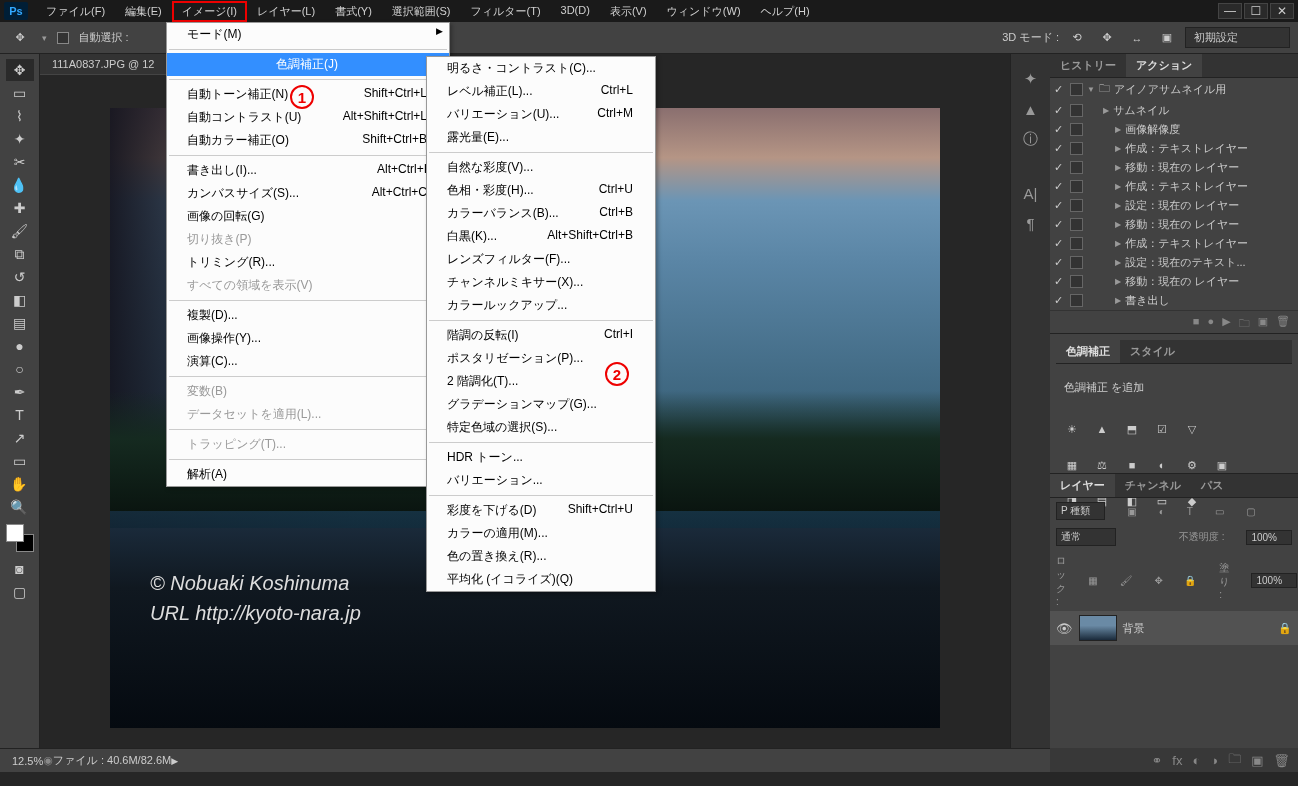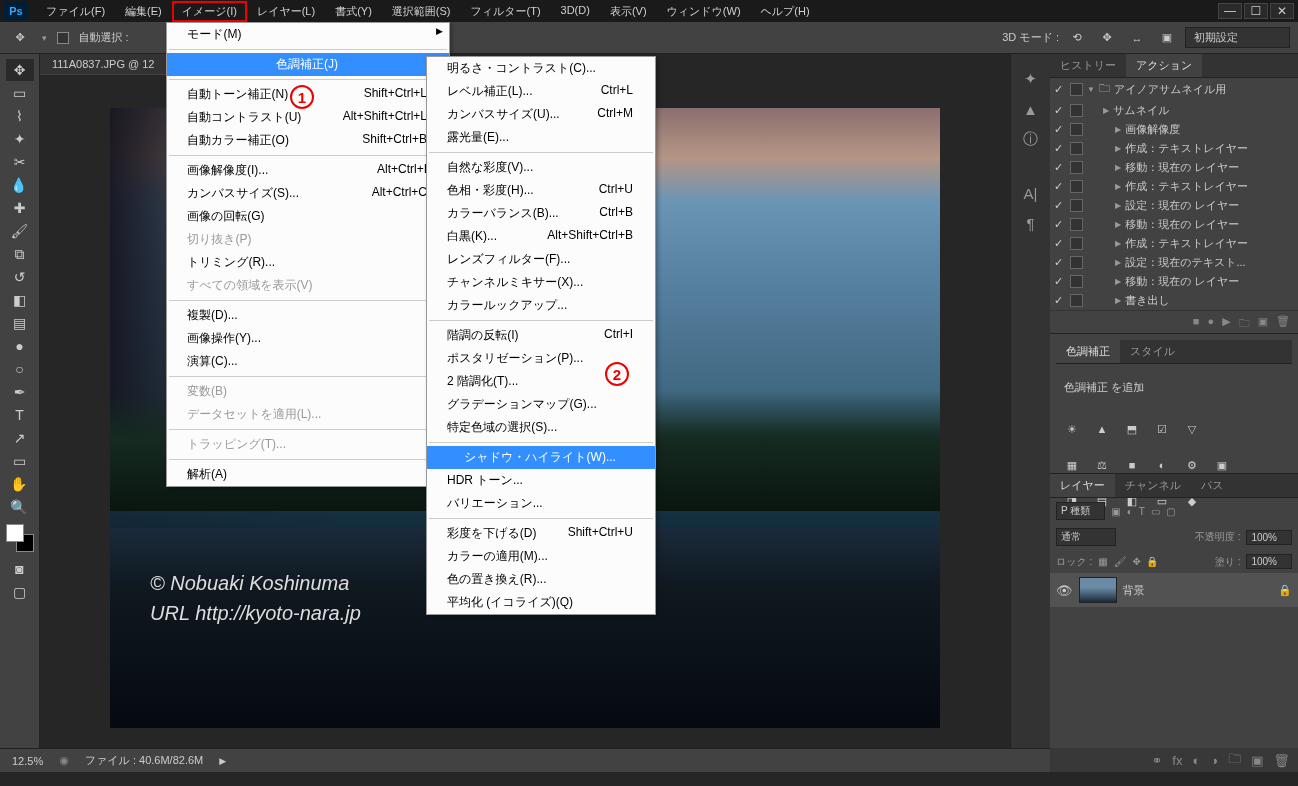--- a/index.html
+++ b/index.html
@@ -53,44 +53,44 @@
 .dd1 { top: 22px; left: 166px; width: 284px; }
 .dd2 { top: 56px; left: 426px; width: 230px; }
 
 .annot { position: absolute; width: 24px; height: 24px; border: 2px solid #e00; border-radius: 50%; color: #e00; font-weight: bold; display: flex; align-items: center; justify-content: center; font-size: 15px; z-index: 200; background: rgba(255,255,255,0); pointer-events: none;}
 
 .sidepanel { width: 40px; background: #333; border-left: 1px solid #222; padding-top: 8px;}
 .sp-icon { width: 26px; height: 26px; margin: 4px auto; display: flex; align-items: center; justify-content: center; color: #999; cursor: pointer; font-size: 15px; }
 
 .right-panels { width: 248px; background: #424242; display: flex; flex-direction: column;}
 .panel-tabs { display: flex; background: #333; border-bottom: 1px solid #222; font-size: 11px;}
-.ptab { padding: 4px 10px; cursor: pointer; color: #999;}
+.ptab { padding: 4px 10px; cursor: pointer; color: #999; font-weight: bold;}
 .ptab.active { background: #424242; color: #ddd;}
 .panel-body { flex: 1; overflow: hidden; font-size: 11px;}
 
 .actions-panel { height: 280px; border-bottom: 1px solid #222;}
 .action-row { display: flex; align-items: center; padding: 2px 4px; gap: 4px; color: #ccc;}
 .action-row .chk { color: #ccc; font-size: 11px; width: 12px;}
 .action-row .box { width: 13px; height: 13px; border: 1px solid #666; background: #333;}
 .action-row .tri { font-size: 8px; color: #999; cursor: pointer;}
 .action-row .lbl { flex: 1; overflow: hidden; text-overflow: ellipsis; white-space: nowrap;}
 .action-btnrow { display: flex; justify-content: flex-end; gap: 8px; padding: 4px 8px; border-top: 1px solid #333; color: #888;}
 
 .adj-panel { height: 140px; border-bottom: 1px solid #222; padding: 6px;}
 .adj-icons { display: flex; flex-wrap: wrap; gap: 6px; padding: 8px 4px;}
 .adj-icon { width: 24px; height: 20px; display: flex; align-items: center; justify-content: center; color: #ccc; cursor: pointer;}
 
 .layers-panel { flex: 1;}
-.layer-ctrl { display: flex; gap: 6px; padding: 4px 6px; align-items: center; font-size: 10px; color: #999;}
+.layer-ctrl { display: flex; gap: 22px; padding: 4px 6px; align-items: center; font-size: 10px; color: #999;}
 .layer-dd { background: #333; border: 1px solid #222; padding: 1px 14px 1px 4px; color: #ccc; font-size: 10px;}
 .layer-row { display: flex; align-items: center; padding: 4px 6px; gap: 6px; background: #525252;}
 .layer-thumb { width: 38px; height: 26px; background: linear-gradient(to bottom, #6a8aa5 40%, #1a2a3a); border: 1px solid #222;}
 .eye { font-size: 13px; color: #ccc;}
 
-.statusbar { height: 24px; background: #424242; border-top: 1px solid #222; display: flex; align-items: center; padding: 0 12px; gap: 16px; font-size: 11px; color: #ccc; position: absolute; bottom: 14px; left: 0; right: 0px;}
+.statusbar { height: 24px; background: #424242; border-top: 1px solid #222; display: flex; align-items: center; padding: 0 12px; font-size: 11px; color: #ccc; position: absolute; bottom: 14px; left: 0; right: 0px;}
 .btm-iconbar { position: absolute; bottom: 14px; right: 0; width: 248px; height: 24px; background: #383838; display: flex; justify-content: flex-end; gap: 10px; align-items: center; padding: 0 8px; color: #888; font-size: 13px;}
 .very-bottom { position: absolute; bottom: 0; left:0; right:0; height: 14px; background: #262626;}
 </style>
 </head>
 <body>
 
 <div class="titlebar">
   <div class="ps-logo">Ps</div>
   <div class="menubar" id="menubar">
       <div class="menu-item">ファイル(F)</div>
@@ -372,21 +372,21 @@
     <div class="dd-row">
       <span class="dd-label">自動コントラスト(U)</span>
       <span class="dd-short">Alt+Shift+Ctrl+L</span>
     </div>
     <div class="dd-row">
       <span class="dd-label">自動カラー補正(O)</span>
       <span class="dd-short">Shift+Ctrl+B</span>
     </div>
     <div class="dd-sep"></div>
     <div class="dd-row">
-      <span class="dd-label">画像解像度(I)...</span>
+      <span class="dd-label">書き出し(I)...</span>
       <span class="dd-short">Alt+Ctrl+I</span>
     </div>
     <div class="dd-row">
       <span class="dd-label">カンバスサイズ(S)...</span>
       <span class="dd-short">Alt+Ctrl+C</span>
     </div>
     <div class="dd-row">
       <span class="dd-label">画像の回転(G)</span>
       <span class="dd-arrow">▶</span>
     </div>
@@ -429,21 +429,21 @@
   </div>
 <div class="dropdown dd2" id="dd2">
     <div class="dd-row">
       <span class="dd-label">明るさ・コントラスト(C)...</span>
     </div>
     <div class="dd-row">
       <span class="dd-label">レベル補正(L)...</span>
       <span class="dd-short">Ctrl+L</span>
     </div>
     <div class="dd-row">
-      <span class="dd-label">カンバスサイズ(U)...</span>
+      <span class="dd-label">バリエーション(U)...</span>
       <span class="dd-short">Ctrl+M</span>
     </div>
     <div class="dd-row">
       <span class="dd-label">露光量(E)...</span>
     </div>
     <div class="dd-sep"></div>
     <div class="dd-row">
       <span class="dd-label">自然な彩度(V)...</span>
     </div>
     <div class="dd-row">
@@ -478,23 +478,20 @@
     <div class="dd-row">
       <span class="dd-label">2 階調化(T)...</span>
     </div>
     <div class="dd-row">
       <span class="dd-label">グラデーションマップ(G)...</span>
     </div>
     <div class="dd-row">
       <span class="dd-label">特定色域の選択(S)...</span>
     </div>
     <div class="dd-sep"></div>
-    <div class="dd-row highlighted">
-      <span class="dd-label">シャドウ・ハイライト(W)...</span>
-    </div>
     <div class="dd-row">
       <span class="dd-label">HDR トーン...</span>
     </div>
     <div class="dd-row">
       <span class="dd-label">バリエーション...</span>
     </div>
     <div class="dd-sep"></div>
     <div class="dd-row">
       <span class="dd-label">彩度を下げる(D)</span>
       <span class="dd-short">Shift+Ctrl+U</span>

